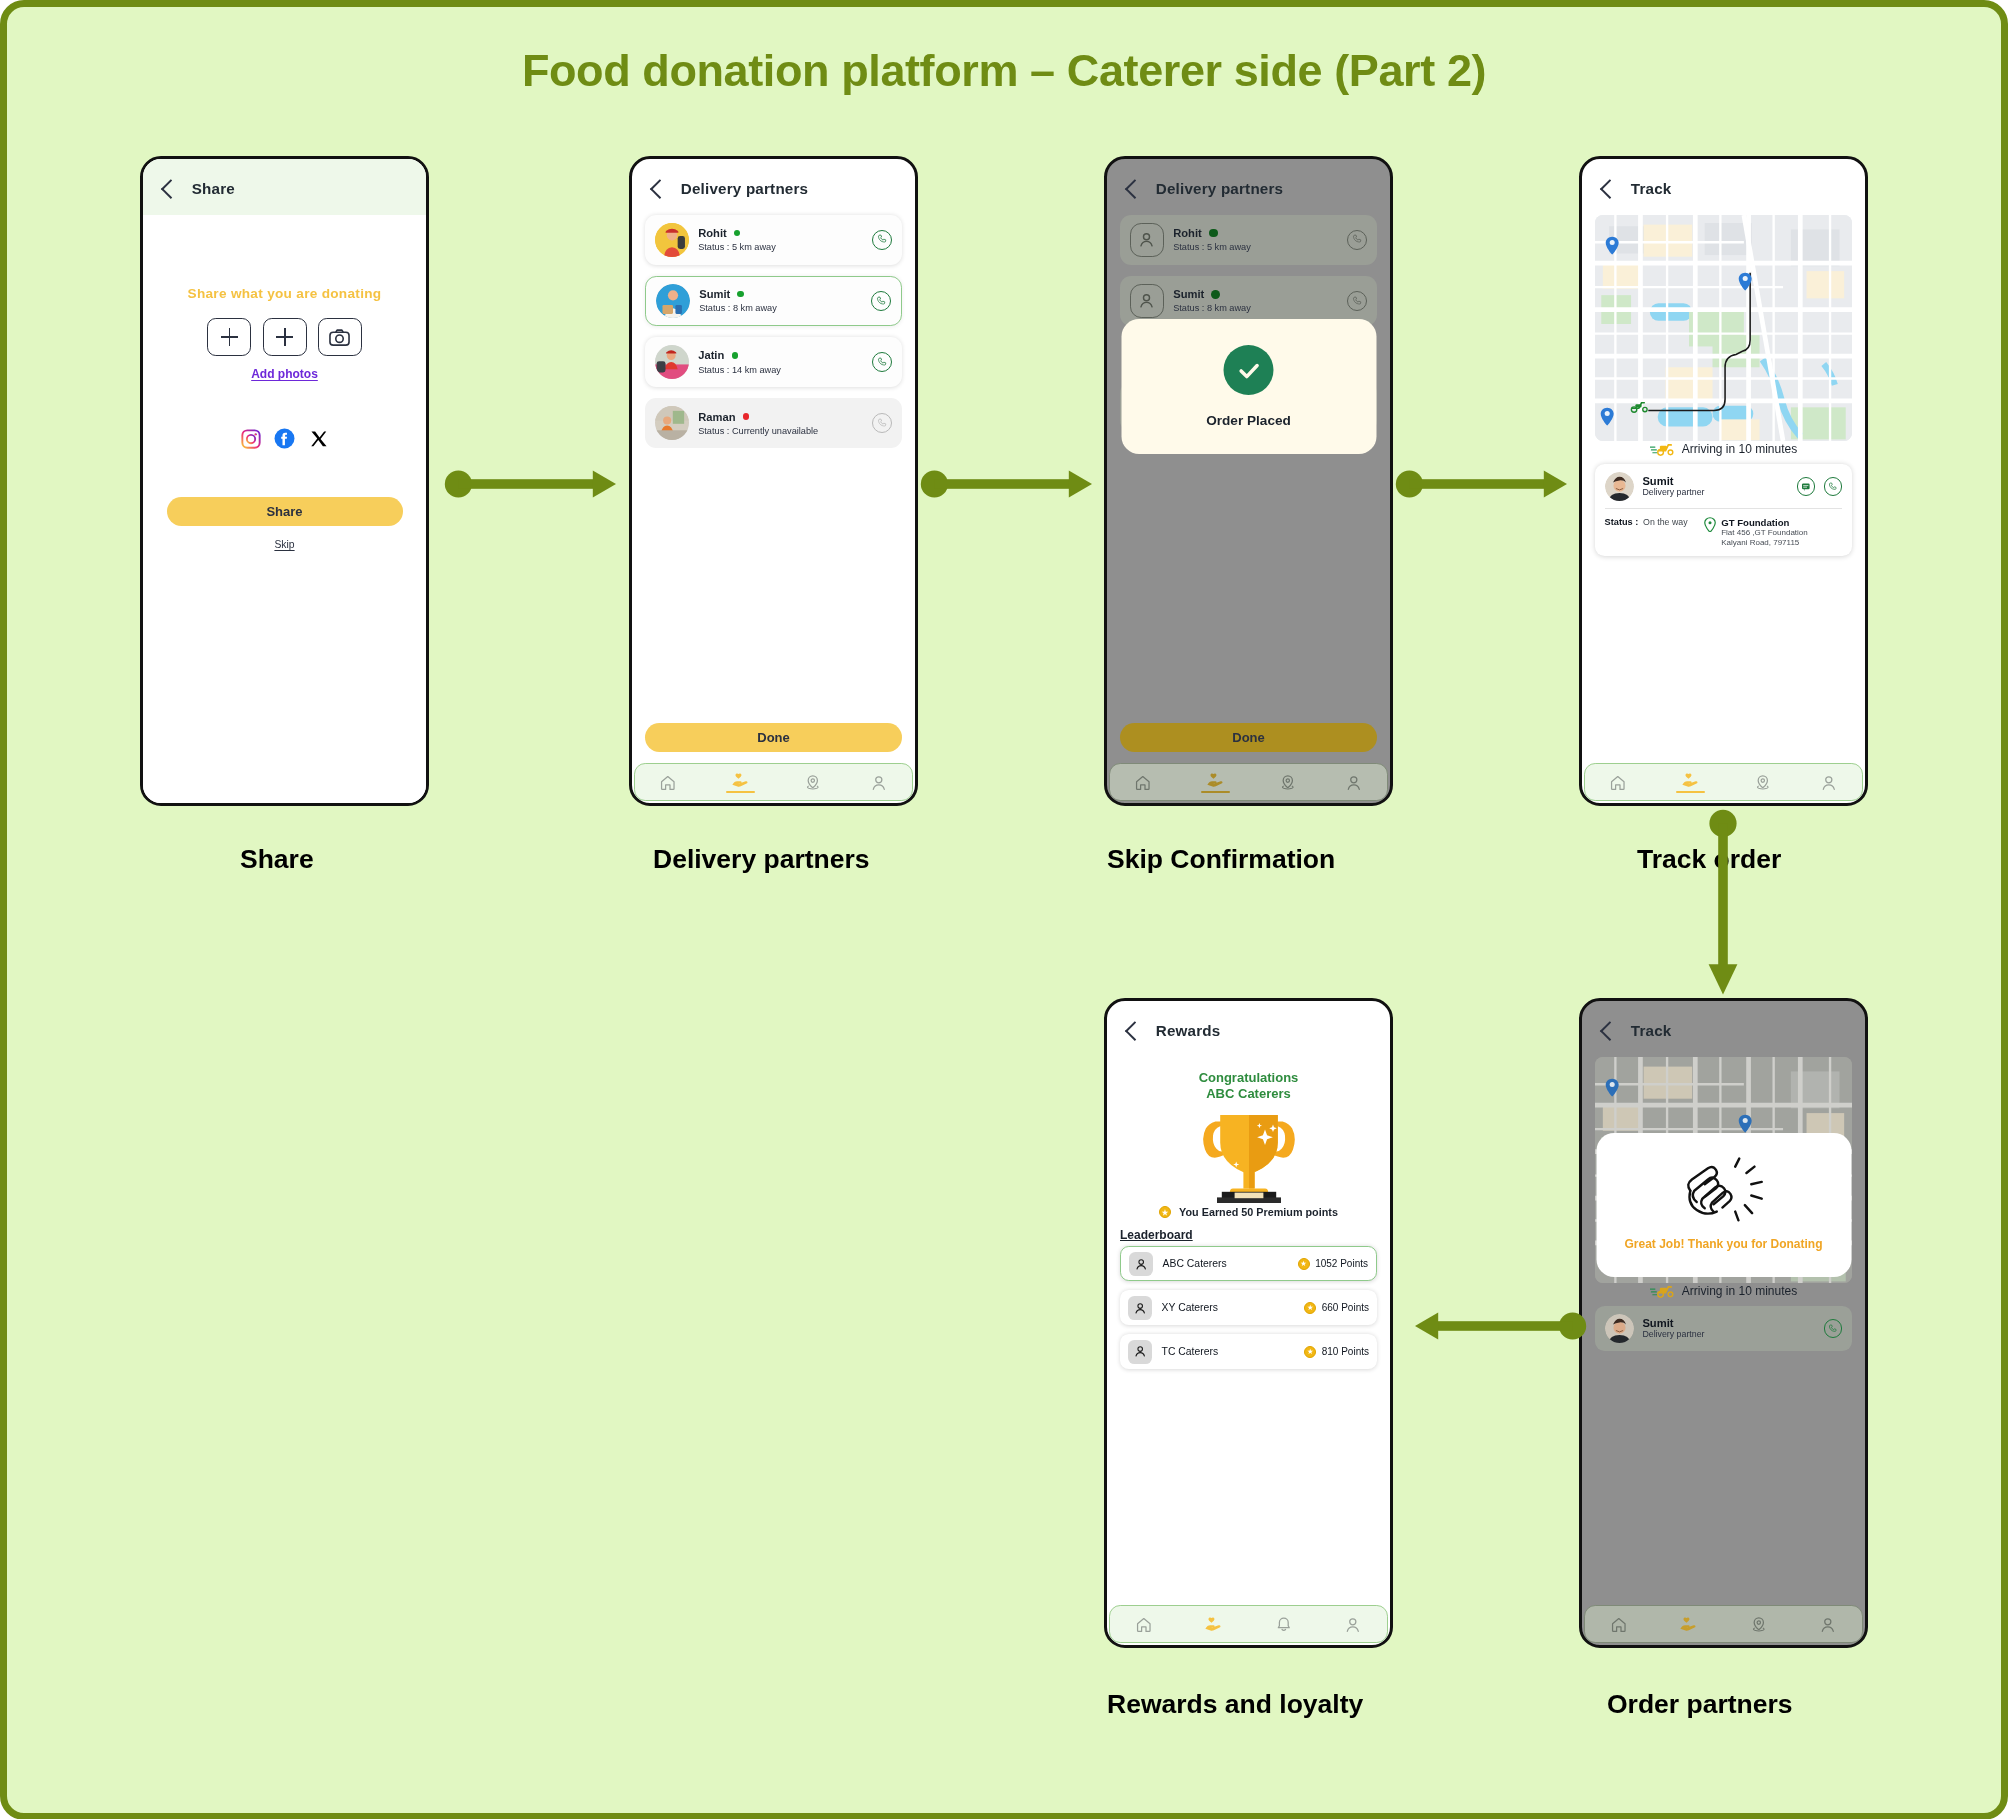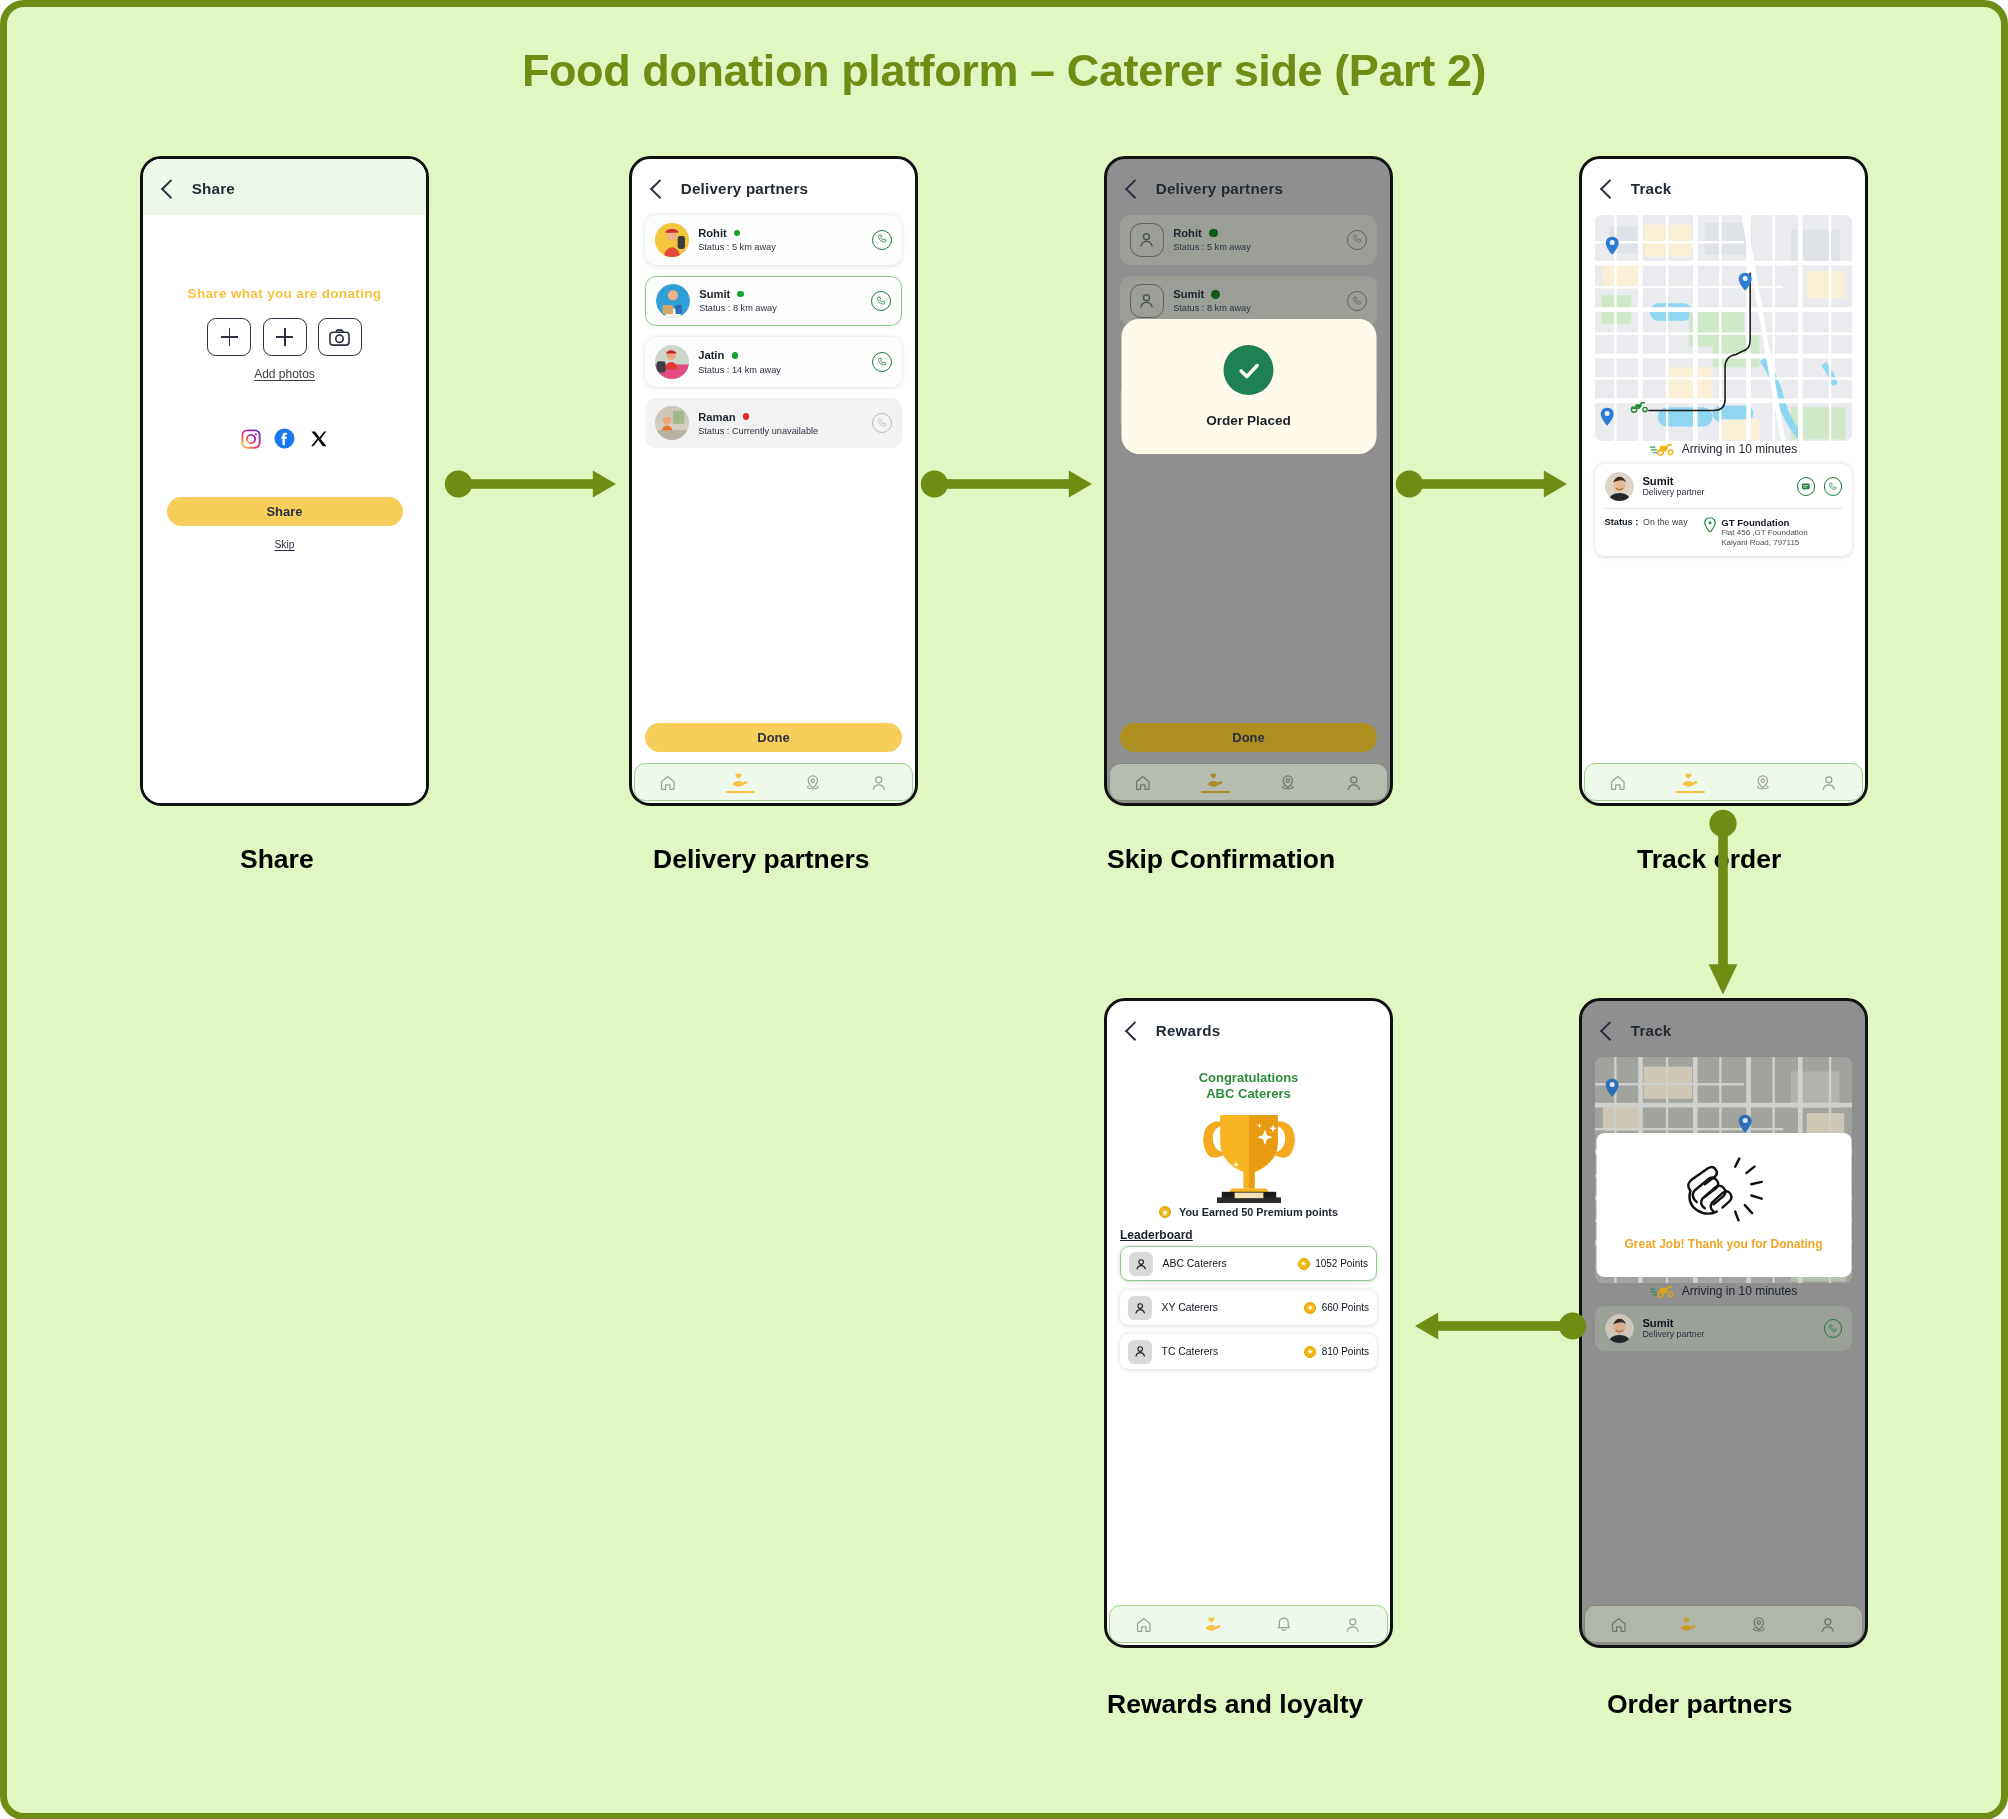--- a/index.html
+++ b/index.html
@@ -82,21 +82,21 @@
     width: 44px; height: 38px; border: 1.3px solid #2b3140;
     border-radius: 8.8px; display: flex; align-items: center; justify-content: center;
   }
   .plus { position: relative; width: 17.6px; height: 17.6px; }
   .plus::before, .plus::after {
     content: ""; position: absolute; background: #2b3140;
   }
   .plus::before { left: 8px; top: 0; width: 1.9px; height: 17.6px; }
   .plus::after { top: 8px; left: 0; height: 1.9px; width: 17.6px; }
   .add-photos {
-    margin-top: 11.2px; font-size: 12px; font-weight: normal; color: #404040;
+    margin-top: 11.2px; font-size: 12px; font-weight: bold; color: #6d28d9;
     text-decoration: underline; text-underline-offset: 2.4px;
   }
   .socials { display: flex; gap: 13px; margin-top: 47px; align-items: center; }
   .sbtn { width: 21px; height: 21px; display: flex; align-items: center; justify-content: center; }
   .yellow-btn {
     width: 236px; height: 29px; border-radius: 14.4px;
     background: #f7ce5b; color: #2b3140;
     font-size: 13px; font-weight: bold;
     display: flex; align-items: center; justify-content: center;
   }
@@ -929,21 +929,21 @@
           </svg>
       </div>
       <div class="nav-item">
         <svg width="17.6" height="17.6" viewBox="0 0 24 24">
             <circle cx="12" cy="8" r="4.2" fill="none" stroke="#6f766d" stroke-width="1.7"></circle>
             <path d="M4.5 21 q1.5-6 7.5-6 q6 0 7.5 6" fill="none" stroke="#6f766d" stroke-width="1.7" stroke-linecap="round"></path>
           </svg>
       </div>
     </div>
 
-    <div class="dialog" style="top:132px; width:255px; height:144px; background:#ffffff;border-radius:8px;">
+    <div class="dialog" style="top:132px; width:255px; height:144px; background:#ffffff;">
       <svg width="87" height="69" viewBox="0 0 108 86">
         <g stroke="#111" stroke-width="3" fill="none" stroke-linecap="round" stroke-linejoin="round">
           <path d="M12 42 q-6-8 2-14 l20-14 q6-4 10 2 q3 5-2 9 l-12 9"></path>
           <path d="M20 56 q-8-6-3-14 l17-14 q6-5 11 1 q4 5-1 10 l-13 10"></path>
           <path d="M30 64 q-7-5-3-12 l16-14 q6-5 11 1 q4 5-1 10 l-12 10"></path>
           <path d="M41 68 q-6-5-2-11 l13-12 q6-5 10 1 q3 5-1 9 l-9 8"></path>
           <path d="M12 42 q-4 16 8 24 q12 8 25 2"></path>
           <path d="M68 12 l5-10 M82 20 l10-8 M88 34 l13-3 M88 48 l13 4 M80 60 l9 10 M68 68 l4 11"></path>
         </g>
       </svg>

